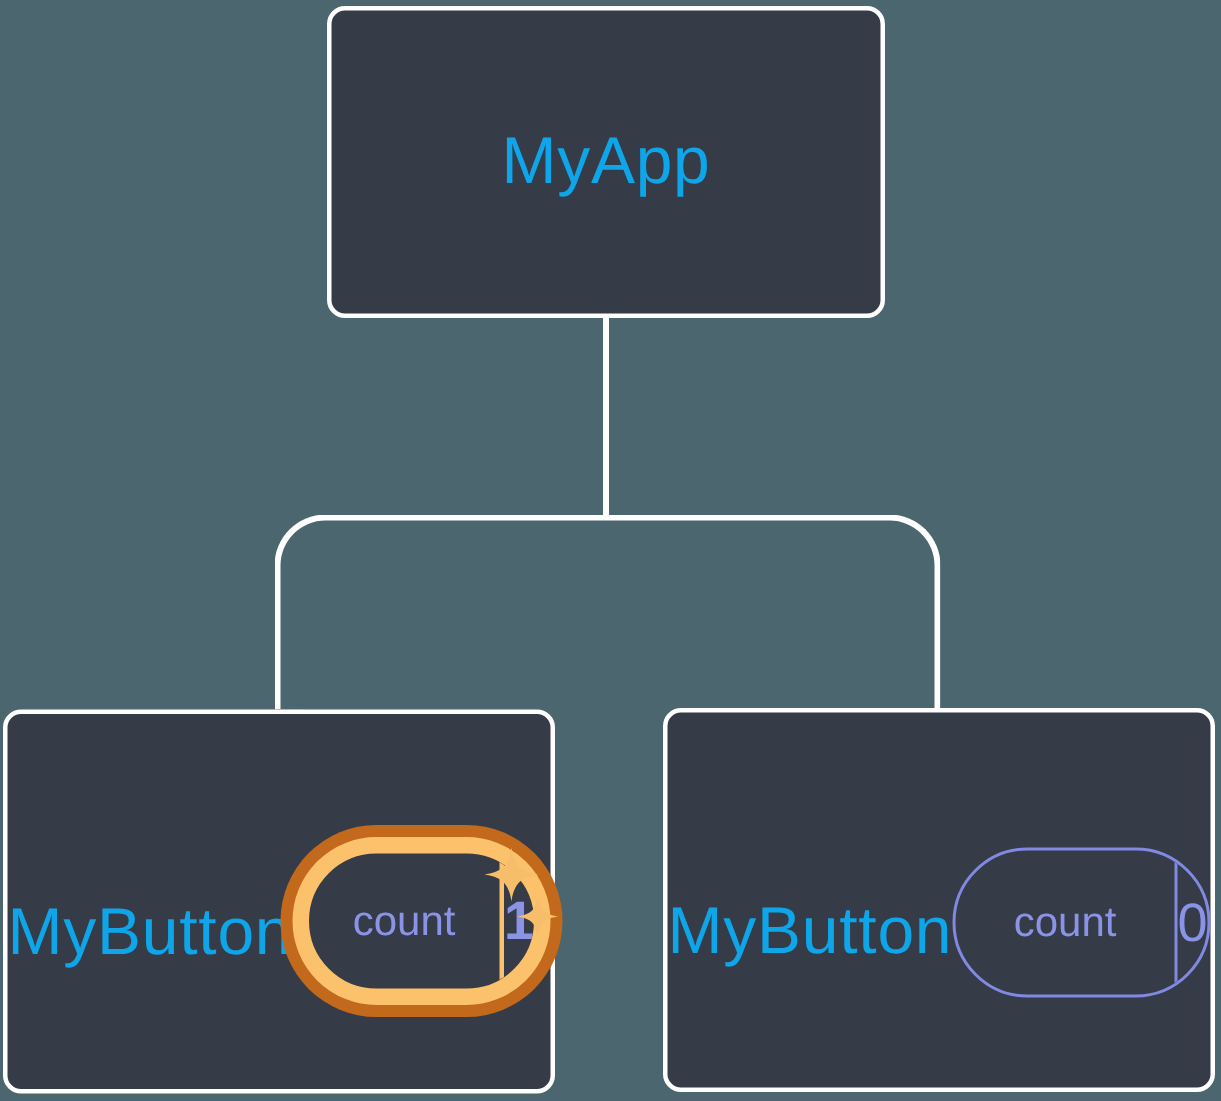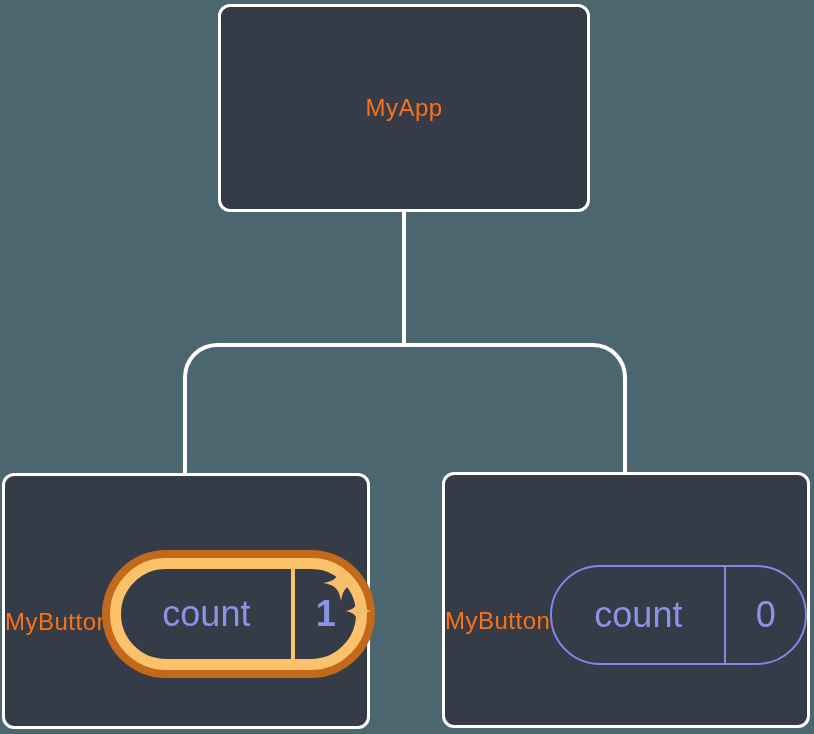--- a/index.html
+++ b/index.html
@@ -27,22 +27,22 @@
     width: 372px; height: 208px;
     display: flex; align-items: center; justify-content: center;
   }
   .node-child {
     width: 368px; height: 256px;
     display: flex; flex-direction: row; align-items: center;
   }
   .node-child-left  { left: 2px;   top: 473px; }
   .node-child-right { left: 442px; top: 472px; }
   .node-label {
-    color: #f97316;
-    font-size: 24px;
+    color: #0ea5e9;
+    font-size: 44px;
     font-weight: 500;
     letter-spacing: 0.5px;
   }
   .node-child .node-label { margin-top: 42px; }
 
   
   .connector-stem {
     position: absolute;
     left: 402px; top: 210px;
     width: 4px; height: 135px;
@@ -76,21 +76,21 @@
   }
   .pill-idle {
     margin-top: 30px;
     width: 264px; height: 96px;
     border: 2px solid #8189E2;
     background: #353B47;
   }
   .pill-key {
     display: flex; align-items: center; justify-content: center;
     color: #8B93E6;
-    font-size: 36px;
+    font-size: 28px;
   }
   .pill-highlighted .pill-key { width: 170px; }
   .pill-idle .pill-key { width: 172px; }
   .pill-divider-orange { width: 4px; background: #FBC16B; }
   .pill-divider-purple { width: 2px; background: #8189E2; }
   .pill-value {
     display: flex; align-items: center; justify-content: center;
     color: #8B93E6;
     font-size: 36px;
     flex: 1;

